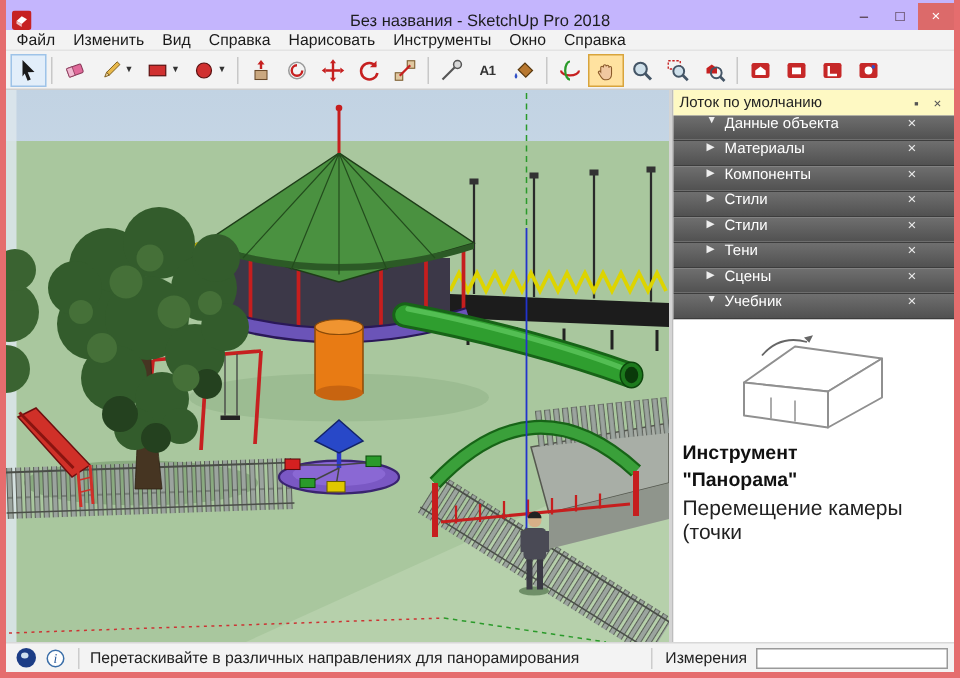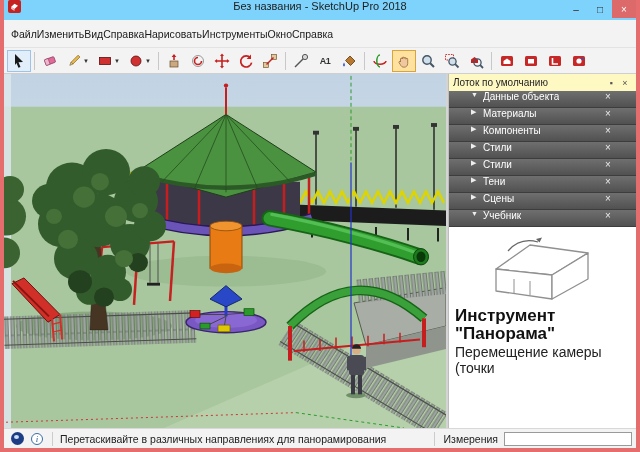--- a/index.html
+++ b/index.html
@@ -1,27 +1,27 @@
 <!DOCTYPE html>
 <html><head>
 <meta charset="utf-8">
 <style>
   *{margin:0;padding:0;box-sizing:border-box}
   html,body{width:640px;height:452px;overflow:hidden}
   body{font-family:"Liberation Sans",sans-serif;background:#999}
   .window{width:640px;height:452px;border:4px solid #e56d6e;border-top:none;display:flex;flex-direction:column;background:#f0f0f0}
   
-  .titlebar{height:20px;background:#7dd3fc;display:flex;align-items:flex-start;position:relative;flex:0 0 auto}
+  .titlebar{height:20px;background:#c4b5fd;display:flex;align-items:flex-end;position:relative;flex:0 0 auto}
   .title{position:absolute;left:0;right:0;text-align:center;font-size:11px;color:#1d1d1d}
   .appicon{margin-left:4px;z-index:1;display:flex}
   .winctl{margin-left:auto;display:flex;z-index:1}
   .winctl .wbtn{width:24px;height:18px;display:flex;align-items:center;justify-content:center;font-size:10px;color:#3a2222}
   .winctl .wclose{background:#dc6a6a;color:#fff}
   
-  .menubar{height:28px;background:#f3f3f3;display:flex;align-items:center;padding-left:7px;font-size:10.5px;color:#1a1a1a;border-bottom:1px solid #e3e3e3}
+  .menubar{height:14px;background:#f3f3f3;display:flex;align-items:flex-end;padding-left:7px;gap:12px;font-size:10.5px;color:#1a1a1a;border-bottom:1px solid #e3e3e3}
   .mitem{white-space:nowrap}
   
   .toolbar{height:26px;background:#f3f3f3;display:flex;align-items:center;padding-left:3px;border-bottom:1px solid #cfcfcf}
   .tool{width:24px;height:22px;display:flex;align-items:center;justify-content:center;border:1px solid transparent}
   .tool.dd{width:31px}
   .tool svg{display:block}
   .caret{font-size:6px;color:#333;margin-left:1px}
   .tool.selected{background:#e2eefa;border:1px solid #9ec3e8}
   .tool.active{background:#ffe2a0;border:1px solid #d8a43c}
   .tsep{width:1px;height:18px;background:#c8c8c8;margin:0 3px;flex:0 0 auto}
@@ -36,21 +36,21 @@
   .trayhead{height:17px;display:flex;align-items:center;font-size:10px;padding:0 4px;color:#222;background:#fef9c3;flex:0 0 auto}
   .trayhead .sp{flex:1}
   .tbtn{width:14px;text-align:center;font-size:9px;color:#555}
   .phead{height:17px;flex:0 0 auto;background:linear-gradient(#6f6f6f,#515151);color:#fff;display:flex;align-items:flex-start;font-size:10px;padding:0 22px;border-bottom:1px solid #3d3d3d}
   .phead .arr{font-size:7px;width:12px;color:#eee}
   .phead .plabel{white-space:nowrap;overflow:hidden}
   .phead .pclose{margin-left:auto;font-size:10px;color:#eaeaea;width:12px;text-align:center}
   .pbody-entity{height:100px;flex:0 0 auto;background:#f4f4f4;font-size:11px;font-weight:bold;color:#111;padding:5px 6px;border-bottom:1px solid #d2d2d2}
   .pbody-instructor{flex:1;background:#fff;overflow:hidden;display:flex;flex-direction:column}
   .houseimg{margin:6px auto 0}
-  .instr-title{font-size:17px;font-weight:bold;padding:3px 6px 0;line-height:15px;color:#111}
+  .instr-title{font-size:13px;font-weight:bold;padding:3px 6px 0;line-height:15px;color:#111}
   .instr-body{font-size:14px;color:#222;padding:3px 6px}
   
   .statusbar{height:20px;background:#f3f3f3;border-top:1px solid #d8d8d8;display:flex;align-items:center;padding:0 4px;font-size:10.5px;color:#222;flex:0 0 auto}
   .geoicon{width:13px;height:13px;border-radius:50%;background:#1c3d86;margin:0 3px;position:relative;flex:0 0 auto}
   .geoicon::after{content:"";position:absolute;left:3px;top:3px;width:5px;height:4px;background:#cfe0f0;border-radius:50%}
   .infoicon{width:12px;height:12px;border-radius:50%;border:1px solid #3a6ea8;color:#2a5a9a;font-size:9px;font-style:italic;font-family:"Liberation Serif",serif;display:flex;align-items:center;justify-content:center;margin:0 4px;background:#fff;flex:0 0 auto}
   .sbsep{width:1px;height:14px;background:#ccc;margin:0 5px;flex:0 0 auto}
   .hint{flex:1;white-space:nowrap;overflow:hidden;padding-left:2px}
   .meas-label{margin:0 6px 0 4px;white-space:nowrap}
   .meas{width:128px;height:14px;border:1px solid #9a9a9a;font-size:10px;padding:0 2px;background:#fff;font-family:"Liberation Sans",sans-serif}

